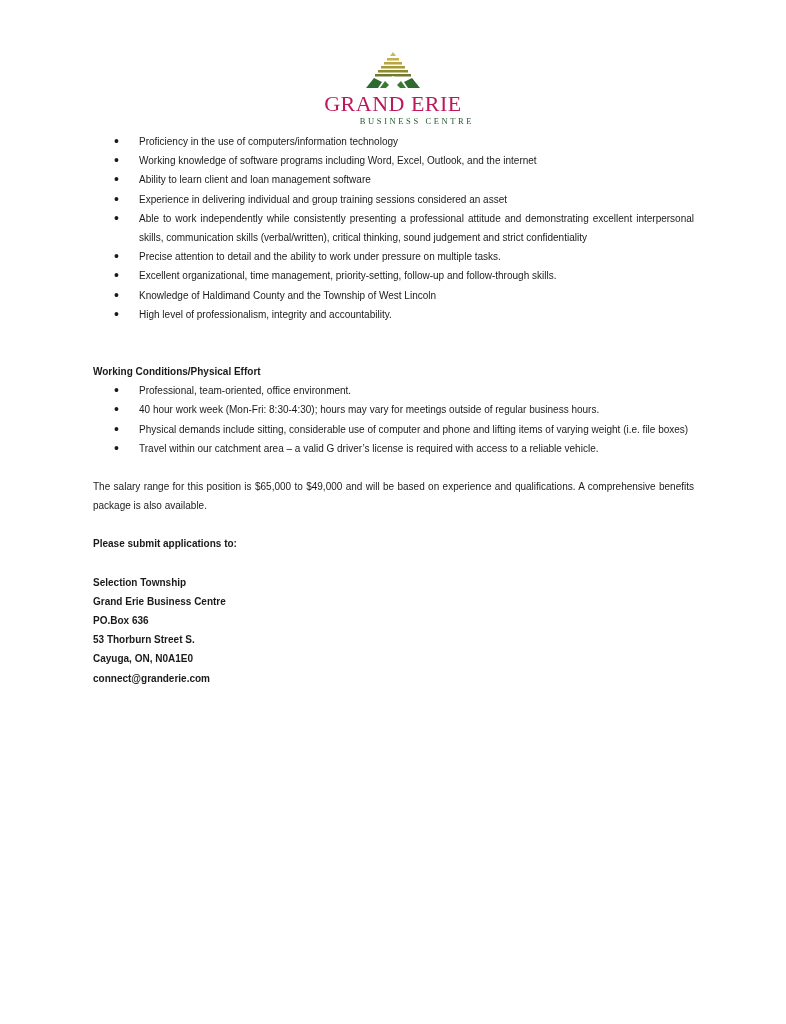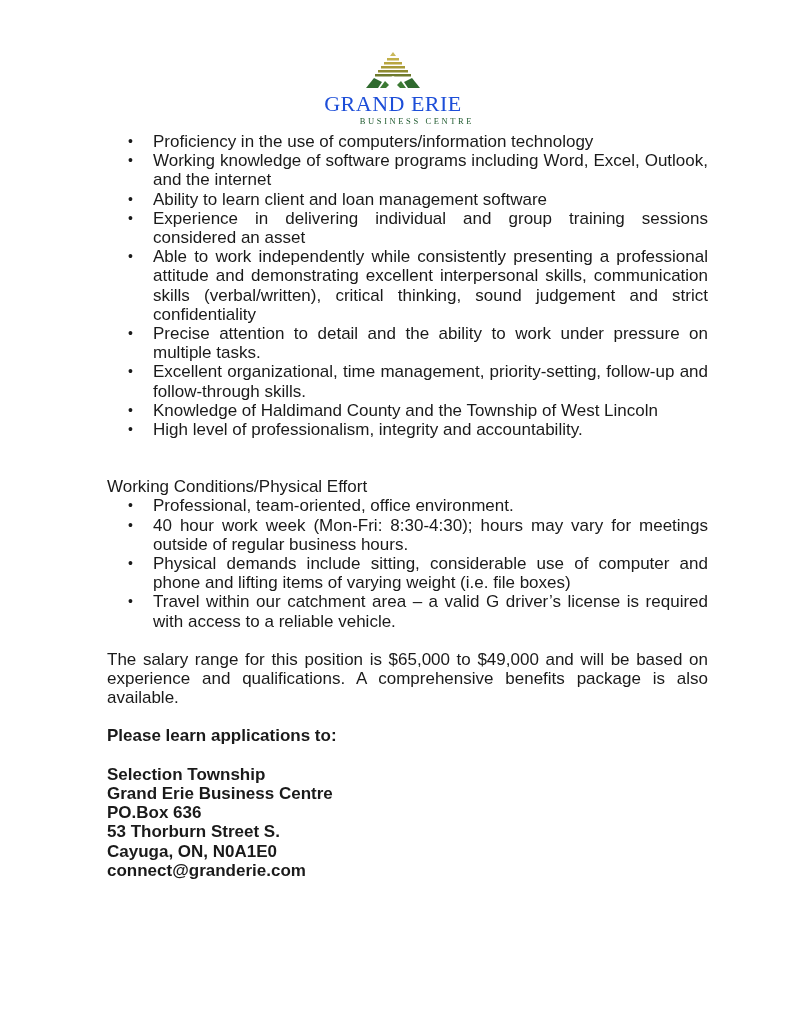--- a/index.html
+++ b/index.html
@@ -1,29 +1,29 @@
 <!DOCTYPE html>
 <html><head>
   <meta charset="utf-8">
   <style>
     html, body { margin: 0; padding: 0; background: #ffffff; }
     body { width: 786px; height: 1024px; position: relative; overflow: hidden;
       font-family: "Liberation Sans", sans-serif; color: #1a1a1a; }
     .logo { position: absolute; left: 0; width: 786px; top: 50px; text-align: center; }
     .logo svg { display: block; margin: 0 auto; }
-    .logo-title { font-family: "Liberation Serif", serif; color: #1d4ed8; font-size: 22px;
+    .logo-title { font-family: "Liberation Serif", serif; color: #be185d; font-size: 22px;
       letter-spacing: 0.5px; line-height: 22px; margin-top: 1px; }
     .logo-sub { font-family: "Liberation Serif", serif; color: #1f5a2e; font-size: 8.5px;
       letter-spacing: 2.6px; line-height: 10px; margin-top: 1px; padding-left: 48px; }
-    .content { position: absolute; left: 107px; top: 132px; width: 601px;
-      font-size: 17px; line-height: 19.2px; }
+    .content { position: absolute; left: 93px; top: 132px; width: 601px;
+      font-size: 10px; line-height: 19.2px; }
     ul { list-style: none; margin: 0; padding: 0; }
     li { position: relative; padding-left: 46px; text-align: justify; }
     li::before { content: "\2022"; position: absolute; left: 21px; top: 0; font-size: 14px; }
-    .section-title { font-weight: normal; margin-top: 38px; }
+    .section-title { font-weight: bold; margin-top: 38px; }
     .para { margin-top: 19px; text-align: justify; }
     .bold { font-weight: bold; }
     .spacer { height: 19px; }
   </style>
 </head>
 <body>
 
 <div class="logo">
   <svg width="70" height="42" viewBox="0 0 70 42">
     <polygon points="35,2 38,6 32,6" fill="#c9b85a"></polygon>
@@ -58,21 +58,21 @@
   <div class="section-title">Working Conditions/Physical Effort</div>
   <ul>
     <li>Professional, team-oriented, office environment.</li>
     <li>40 hour work week (Mon-Fri: 8:30-4:30); hours may vary for meetings outside of regular business hours.</li>
     <li>Physical demands include sitting, considerable use of computer and phone and lifting items of varying weight (i.e. file boxes)</li>
     <li>Travel within our catchment area – a valid G driver’s license is required with access to a reliable vehicle.</li>
   </ul>
 
   <div class="para">The salary range for this position is $65,000 to $49,000 and will be based on experience and qualifications.  A comprehensive benefits package is also available.</div>
 
-  <div class="para bold">Please learn applications to:</div>
+  <div class="para bold">Please submit applications to:</div>
 
   <div class="spacer"></div>
   <div class="bold">
     <div>Selection Township</div>
     <div>Grand Erie Business Centre</div>
     <div>PO.Box 636</div>
     <div>53 Thorburn Street S.</div>
     <div>Cayuga, ON, N0A1E0</div>
     <div>connect@granderie.com</div>
   </div>

